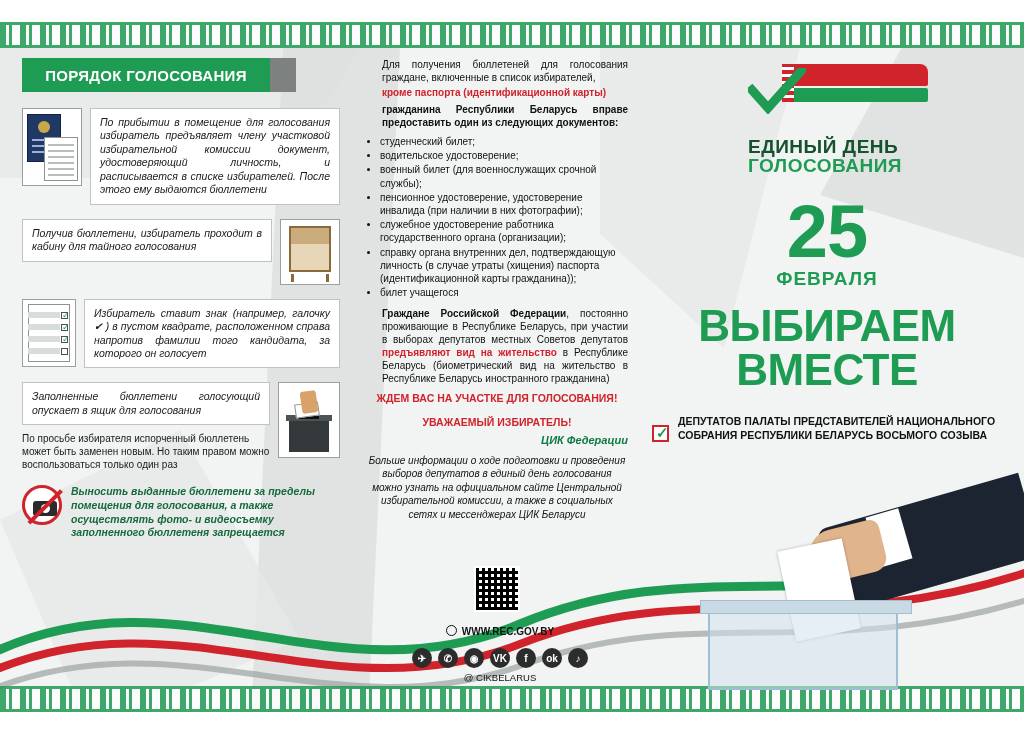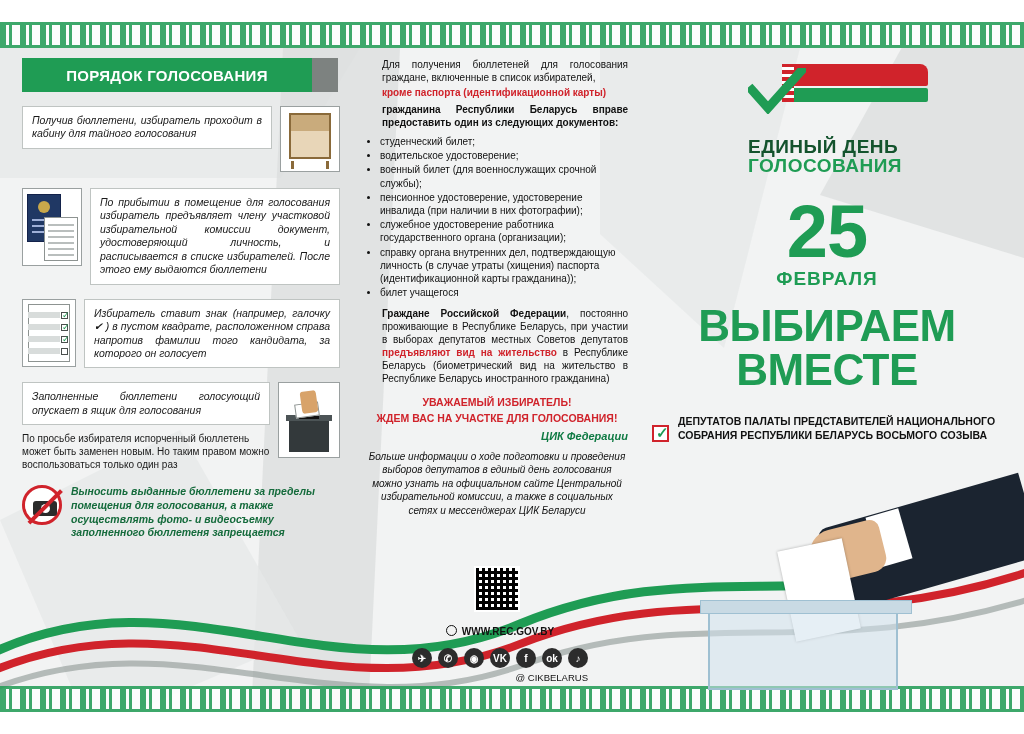--- a/index.html
+++ b/index.html
@@ -35,21 +35,21 @@
 
   
   .geo {
     position:absolute; background:#e6e8e8; opacity:.75;
   }
   .geo2 { position:absolute; background:#dcdfde; opacity:.8; }
 
   
   .left-col { position:absolute; left:22px; top:58px; width:318px; height:620px; }
   .head-band {
-    position:relative; height:34px; width:290px;
+    position:relative; height:34px; width:248px;
     background:#1f9c54; display:flex; align-items:center; justify-content:center;
   }
   .head-band .bar-dark { position:absolute; right:-26px; top:0; width:26px; height:34px; background:#7d8280; }
   .head-band h1 {
     margin:0; font-size:15px; font-weight:bold; letter-spacing:.3px; color:#ffffff;
   }
 
   .step { position:relative; margin-top:12px; display:flex; gap:8px; align-items:flex-start; }
   .callout {
     background:#ffffff; border:1px solid #bfc4c2; padding:7px 9px;
@@ -121,21 +121,21 @@
 
   .qr { position:absolute; left:474px; top:566px; width:46px; height:46px;
         background:
           repeating-linear-gradient(90deg,#000 0 3px,#fff 3px 6px),
           repeating-linear-gradient(0deg,#000 0 3px,#fff 3px 6px);
         background-blend-mode:multiply; border:2px solid #fff; }
   .site { position:absolute; left:420px; top:625px; width:160px; text-align:center; font-size:10px; font-weight:bold; color:#111; }
   .site .globe { display:inline-block; width:11px; height:11px; border-radius:50%; border:1.5px solid #111; margin-right:5px; vertical-align:-1px; position:relative;}
   .socials { position:absolute; left:412px; top:648px; width:176px; display:flex; gap:6px; justify-content:center; }
   .socials span { width:20px; height:20px; border-radius:50%; background:#2c2c2c; color:#fff; font-size:10px; display:flex; align-items:center; justify-content:center; font-weight:bold; }
-  .handle { position:absolute; left:412px; top:672px; width:176px; text-align:right; font-size:9.5px; color:#111; }
+  .handle { position:absolute; left:412px; top:672px; width:176px; text-align:center; font-size:9.5px; color:#111; }
 
   
   .right-col { position:absolute; left:652px; top:58px; width:350px; }
   .flag-logo { position:relative; width:186px; height:76px; margin-left:96px; }
   .flag-logo .stripe-red { position:absolute; left:34px; top:6px; width:146px; height:22px; background:#d0232b; border-radius:2px 8px 2px 2px;}
   .flag-logo .stripe-green { position:absolute; left:34px; top:30px; width:146px; height:14px; background:#1f9c54; border-radius:2px;}
   .flag-logo .orn { position:absolute; left:34px; top:6px; width:12px; height:38px; background:repeating-linear-gradient(0deg,#d0232b 0 4px,#fff 4px 7px); }
   .flag-logo .check { position:absolute; left:0px; top:10px; width:58px; height:46px; }
   .logo-text { margin-left:96px; margin-top:2px; }
   .logo-text .l1 { color:#14532d; font-weight:bold; font-size:19px; letter-spacing:.5px; }
@@ -183,32 +183,20 @@
   <div class="edge-white t"></div>
   <div class="ornament top"></div>
   <div class="edge-white b"></div>
   <div class="ornament bottom"></div>
 
   <div class="left-col">
 
     <div class="head-band">
       <div class="bar-dark"></div>
       <h1>ПОРЯДОК ГОЛОСОВАНИЯ</h1>
-    </div>
-
-    <div class="step" style="margin-top:14px;">
-      <div class="callout" style="flex:1;">Получив бюллетени, избиратель проходит в кабину для тайного голосования</div>
-      <div class="thumb">
-        <div class="booth">
-          <div class="frame"></div>
-            <div class="curtain"></div>
-          <div class="leg" style="left:10px"></div>
-            <div class="leg" style="left:45px"></div>
-        </div>
-      </div>
     </div>
 
     <div class="step" style="margin-top:16px;">
       <div class="thumb">
         <div class="passport">
           <div class="doc">
               <div class="crest"></div>
             <div class="ln" style="top:24px"></div>
               <div class="ln" style="top:30px"></div>
               <div class="ln" style="top:36px"></div>
@@ -220,20 +208,32 @@
             <div class="l" style="top:24px"></div>
               <div class="l" style="top:30px"></div>
               <div class="l" style="top:36px"></div>
           </div>
         </div>
       </div>
       <div class="callout">По прибытии в помещение для голосования избиратель предъявляет члену участковой избирательной комиссии документ, удостоверяющий личность, и расписывается в списке избирателей. После этого ему выдаются бюллетени</div>
     </div>
 
     <div class="step" style="margin-top:14px;">
+      <div class="callout" style="flex:1;">Получив бюллетени, избиратель проходит в кабину для тайного голосования</div>
+      <div class="thumb">
+        <div class="booth">
+          <div class="frame"></div>
+            <div class="curtain"></div>
+          <div class="leg" style="left:10px"></div>
+            <div class="leg" style="left:45px"></div>
+        </div>
+      </div>
+    </div>
+
+    <div class="step" style="margin-top:14px;">
       <div class="thumb">
         <div class="ballot">
           <div class="paper"></div>
           <div class="row" style="top:12px"></div>
             <div class="box" style="top:12px;left:38px"></div>
             <div class="tick" style="top:12px;left:39px">✓</div>
           <div class="row" style="top:24px"></div>
             <div class="box" style="top:24px;left:38px"></div>
             <div class="tick" style="top:24px;left:39px">✓</div>
           <div class="row" style="top:36px"></div>
@@ -285,22 +285,22 @@
       <li>справку органа внутренних дел, подтверждающую личность (в случае утраты (хищения) паспорта (идентификационной карты гражданина));</li>
       <li>билет учащегося</li>
     </ul>
 
     <p>
       <span class="bold">Граждане Российской Федерации</span><span>, постоянно проживающие в Республике Беларусь, при участии в выборах депутатов местных Советов депутатов</span>
       <span class="red">предъявляют вид на жительство</span>
       <span>в Республике Беларусь (биометрический вид на жительство в Республике Беларусь иностранного гражданина)</span>
     </p>
 
+    <div class="appeal" style="margin-top:0;">ЖДЕМ ВАС НА УЧАСТКЕ ДЛЯ ГОЛОСОВАНИЯ!</div>
     <div class="appeal">УВАЖАЕМЫЙ ИЗБИРАТЕЛЬ!</div>
-    <div class="appeal" style="margin-top:0;">ЖДЕМ ВАС НА УЧАСТКЕ ДЛЯ ГОЛОСОВАНИЯ!</div>
     <div class="cik">ЦИК Федерации</div>
     <div class="more">Больше информации о ходе подготовки и проведения выборов депутатов в единый день голосования можно узнать на официальном сайте Центральной избирательной комиссии, а также в социальных сетях и мессенджерах ЦИК Беларуси</div>
   </div>
 
   <div class="qr"></div>
 
   <div class="site">
     <span class="globe"></span><span>WWW.REC.GOV.BY</span>
   </div>
 

